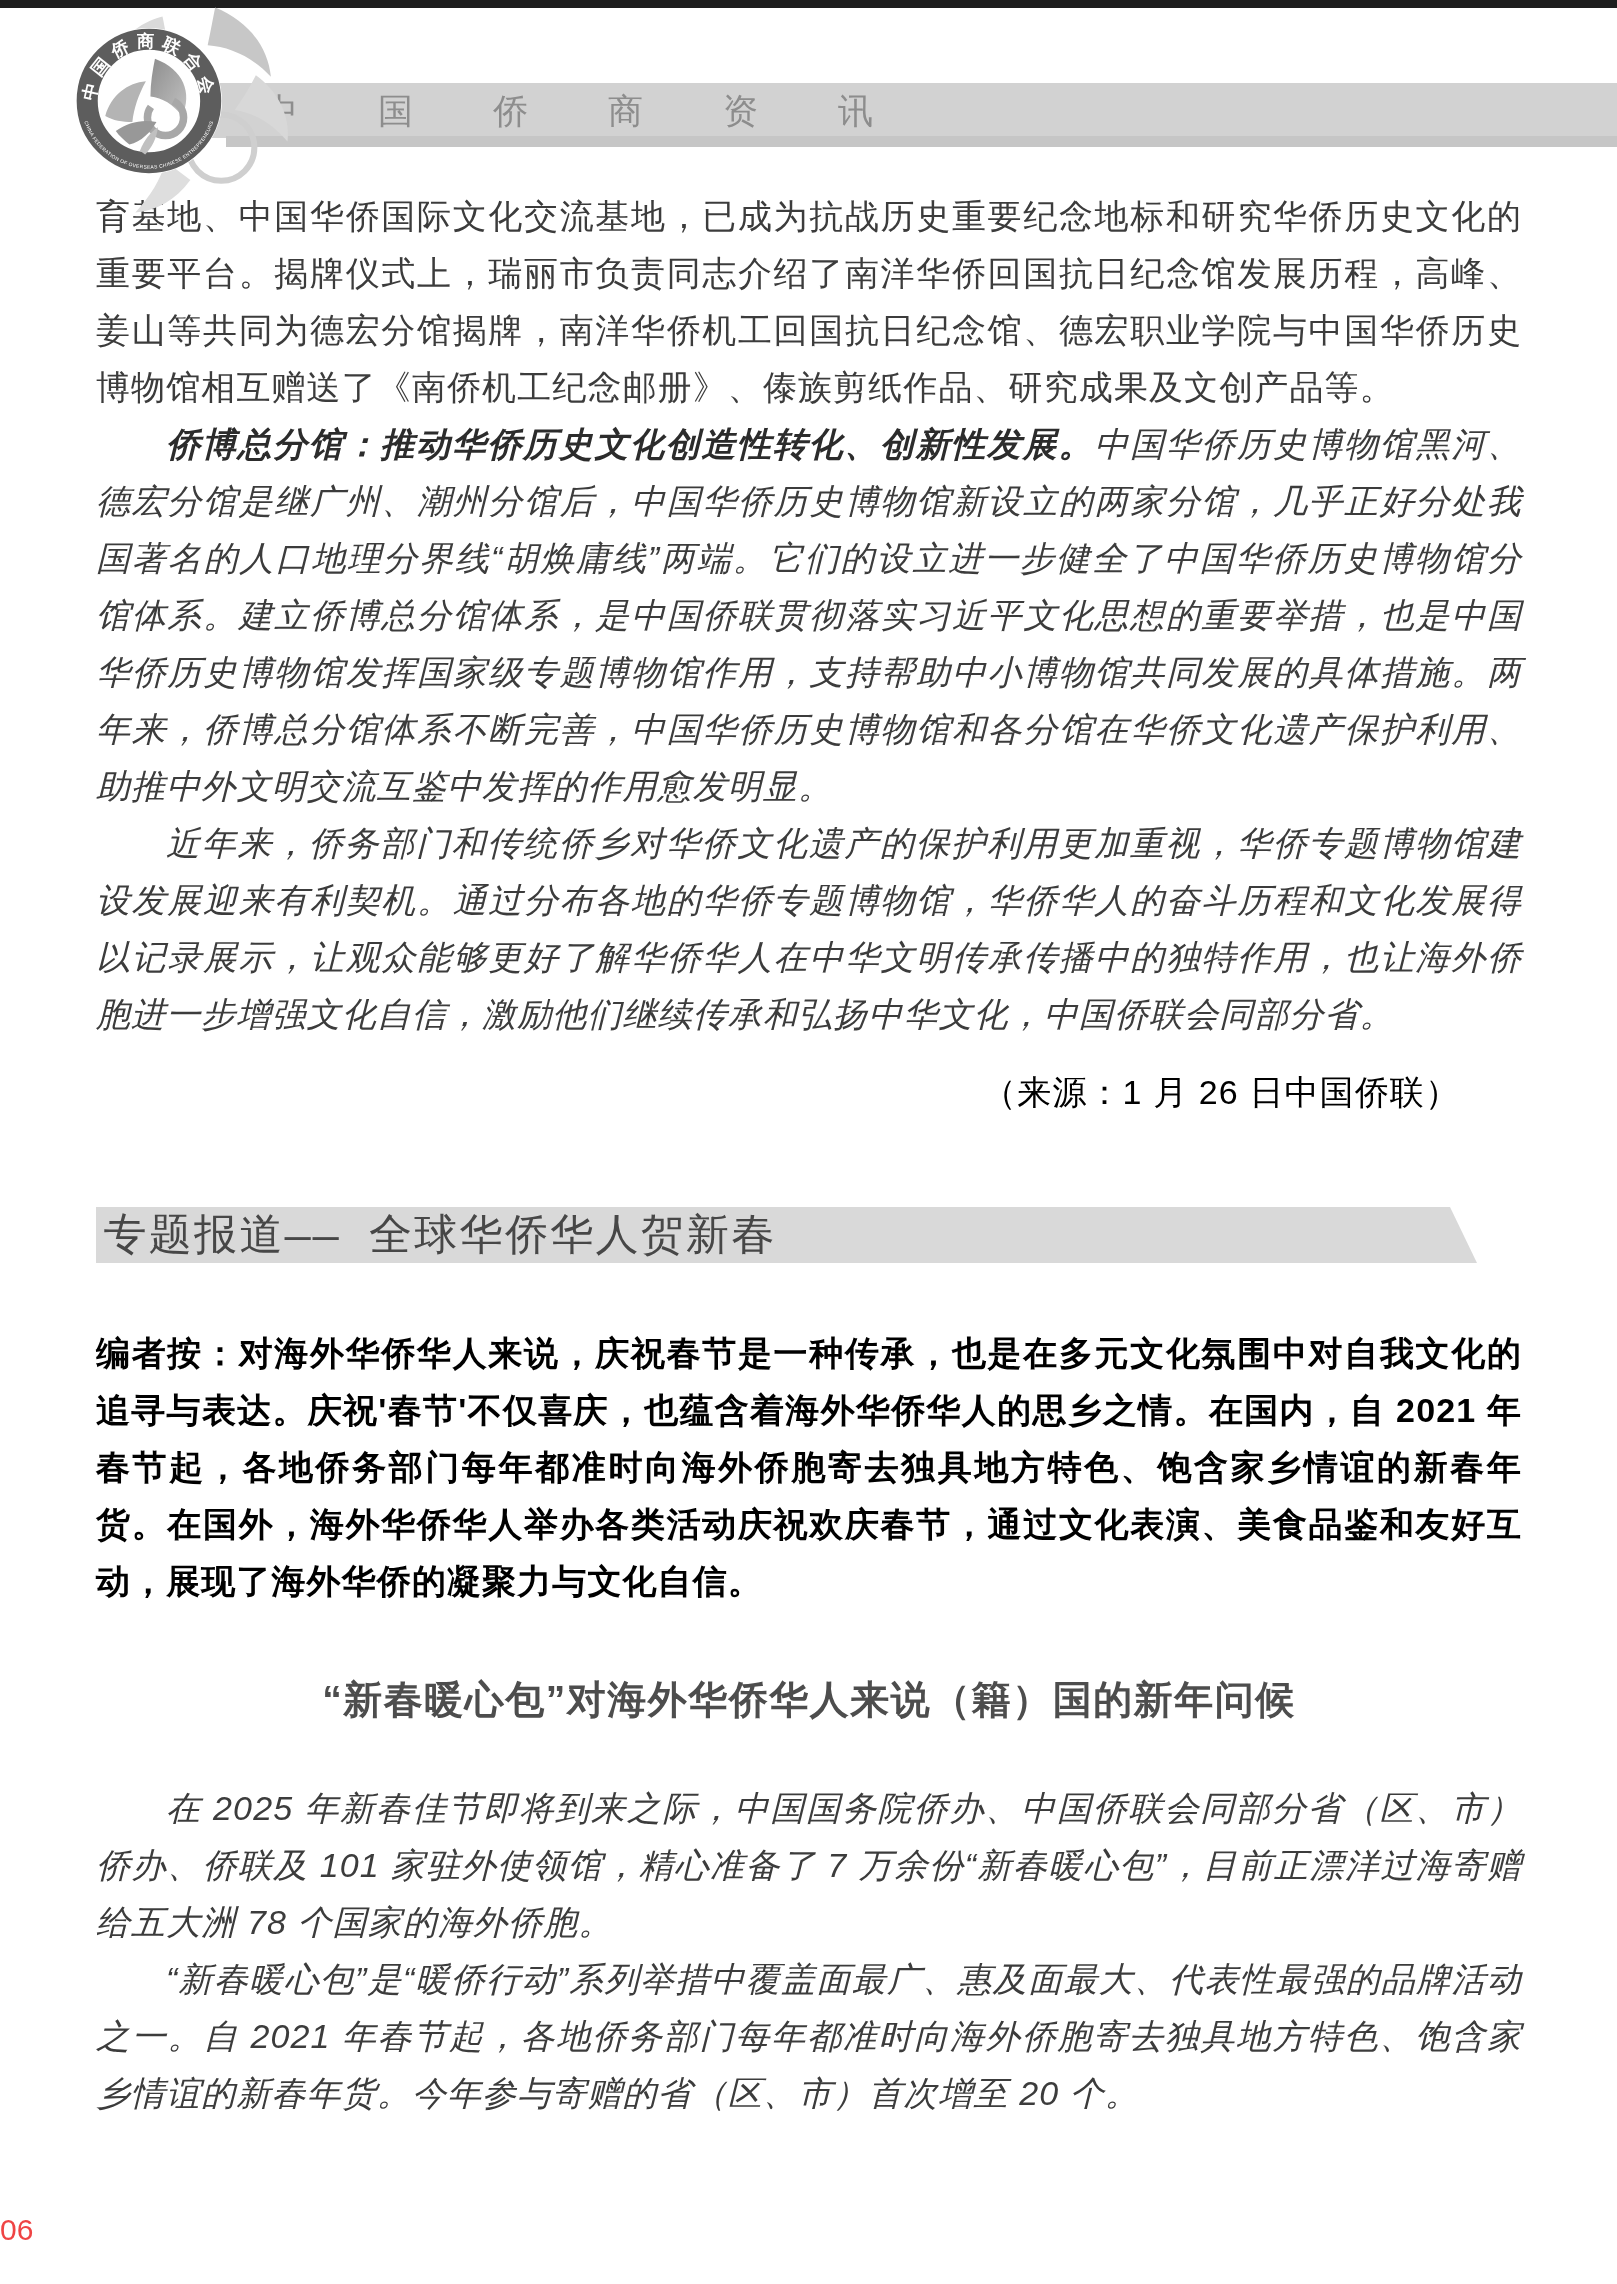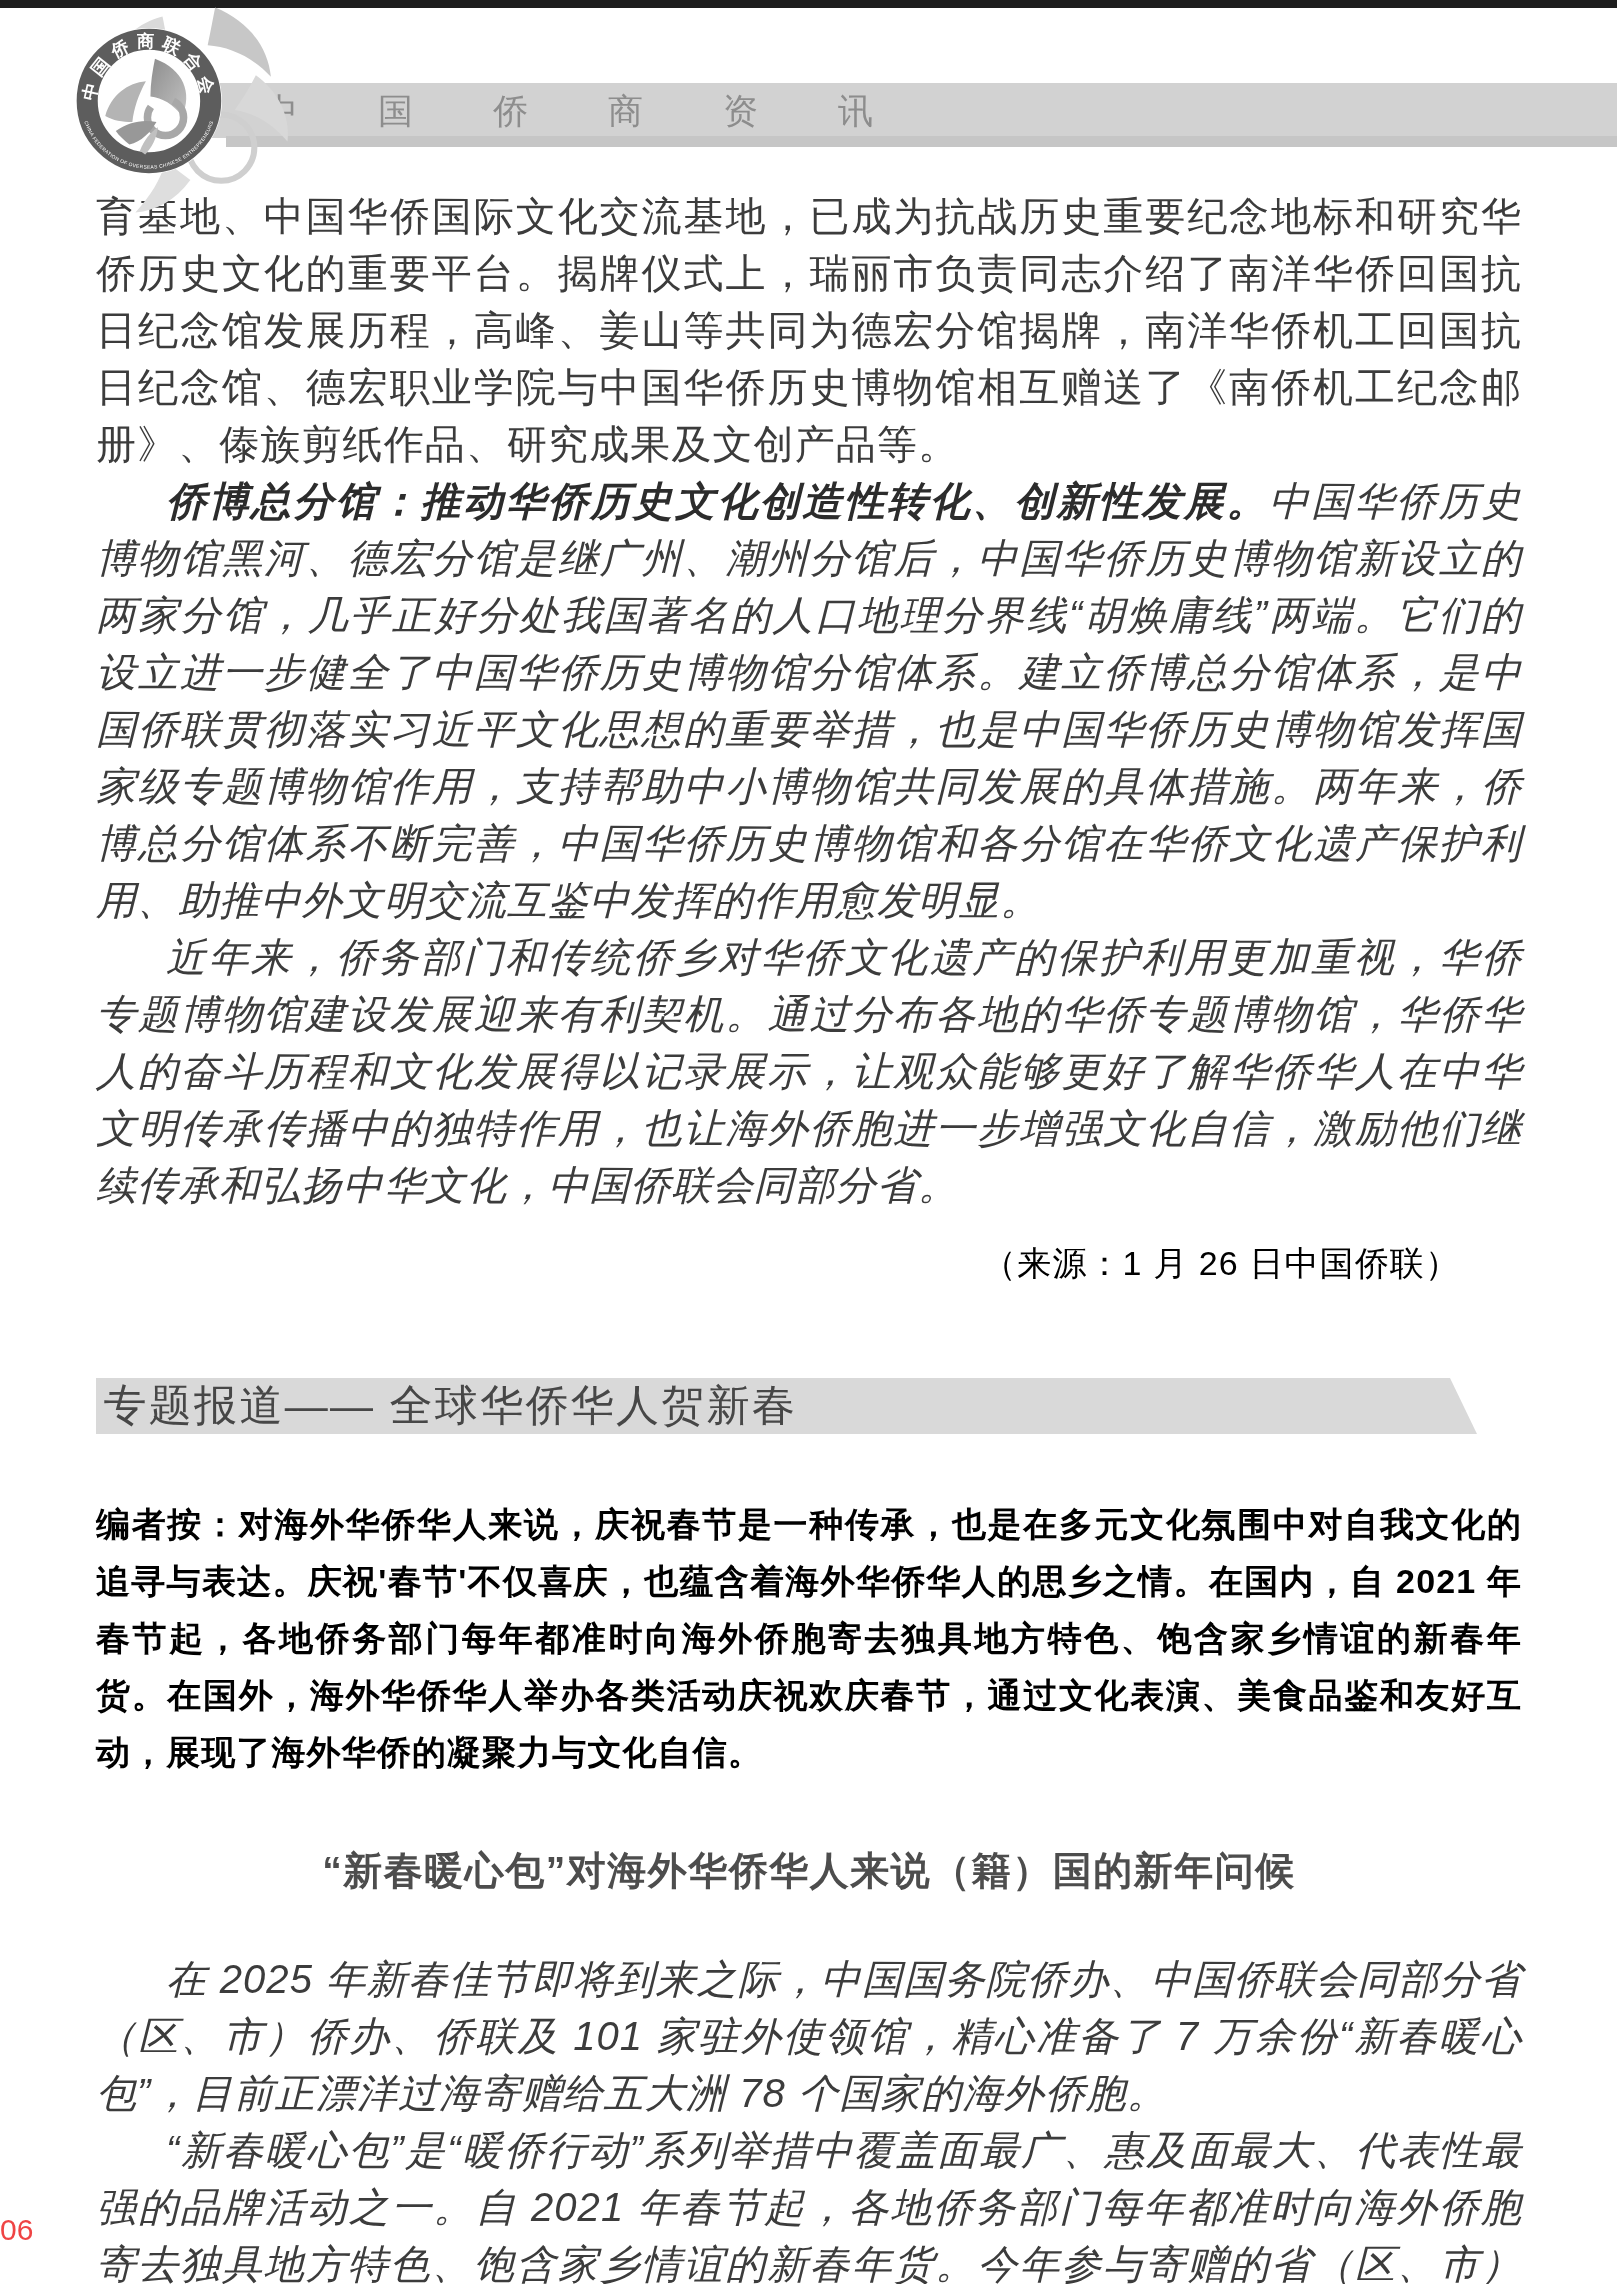--- a/index.html
+++ b/index.html
@@ -24,37 +24,37 @@
     position:absolute; top:136px; left:226px; right:0; height:10.5px;
     background:#c6c6c6; z-index:1;
   }
   .logo-wrap {
     position:absolute; left:36px; top:3px; width:256px; height:226px; z-index:5;
   }
   .content {
     position:absolute; left:96px; top:188px; width:1426px;
   }
   .body-text {
-    font-size:40px; line-height:57px; color:#3c3c3c;
+    font-size:34px; line-height:57px; color:#3c3c3c;
     text-align:justify; letter-spacing:1.1px;
   }
   .indent { text-indent:70px;font-style:italic; }
   .bold-lead { font-weight:bold; color:#2c2c2c; }
   .source-line {
     margin-top:21px; text-align:right; padding-right:62px;
     font-size:34px; line-height:57px; color:#000000; letter-spacing:1.1px;
   }
   .section-bar {
     margin-top:86px; height:56px; width:1381px;
     background:#d9d9d9;
     clip-path:polygon(0 0, calc(100% - 27px) 0, 100% 100%, 0 100%);
     display:flex; align-items:center;
   }
   .section-title {
-    font-family:Liberation Sans, sans-serif; font-weight:normal;
+    font-family:Liberation Mono, monospace; font-weight:normal;
     font-size:43px; color:#474747; letter-spacing:2.3px;
     padding-left:7.5px; white-space:nowrap;
   }
   .editor-note {
     margin-top:62px;
     font-size:34px; line-height:57px; letter-spacing:1.1px;
     font-weight:bold; color:#000000; text-align:justify;
   }
   .headline {
     margin-top:66px; text-align:center;

